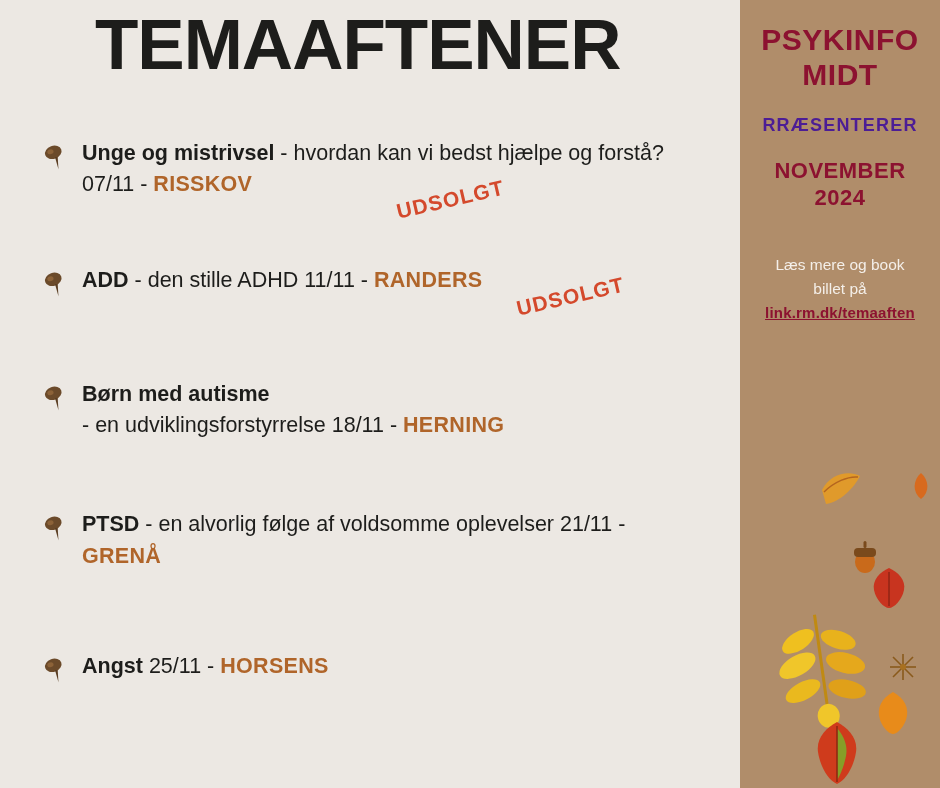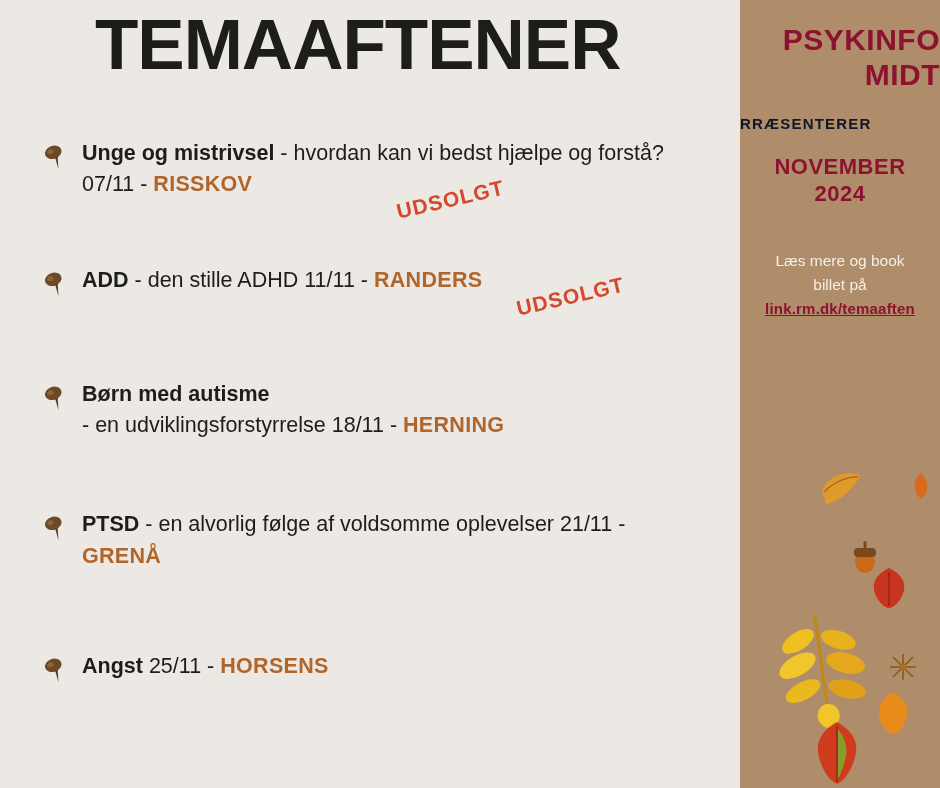--- a/index.html
+++ b/index.html
@@ -94,34 +94,34 @@
     position: absolute;
     left: 740px;
     top: 0;
     width: 200px;
     height: 788px;
     background: #b08d6a;
     overflow: hidden;
   }
   .brand {
     margin: 22px 0 8px 0;
-    text-align: right;
+    text-align: center;
     font-weight: bold;
     font-size: 30px;
     line-height: 1.18;
     color: #8c1230;
     letter-spacing: 0.5px;
   }
   .presents {
     margin-top: 22px;
-    text-align: left;
-    font-weight: bold;
-    font-size: 15px;
+    text-align: center;
+    font-weight: bold;
+    font-size: 18px;
     letter-spacing: 1.2px;
-    color: #0f172a;
+    color: #4c1d95;
   }
   .month {
     margin-top: 22px;
     text-align: center;
     font-weight: bold;
     font-size: 22px;
     line-height: 1.22;
     color: #8c1230;
     letter-spacing: 0.5px;
   }

